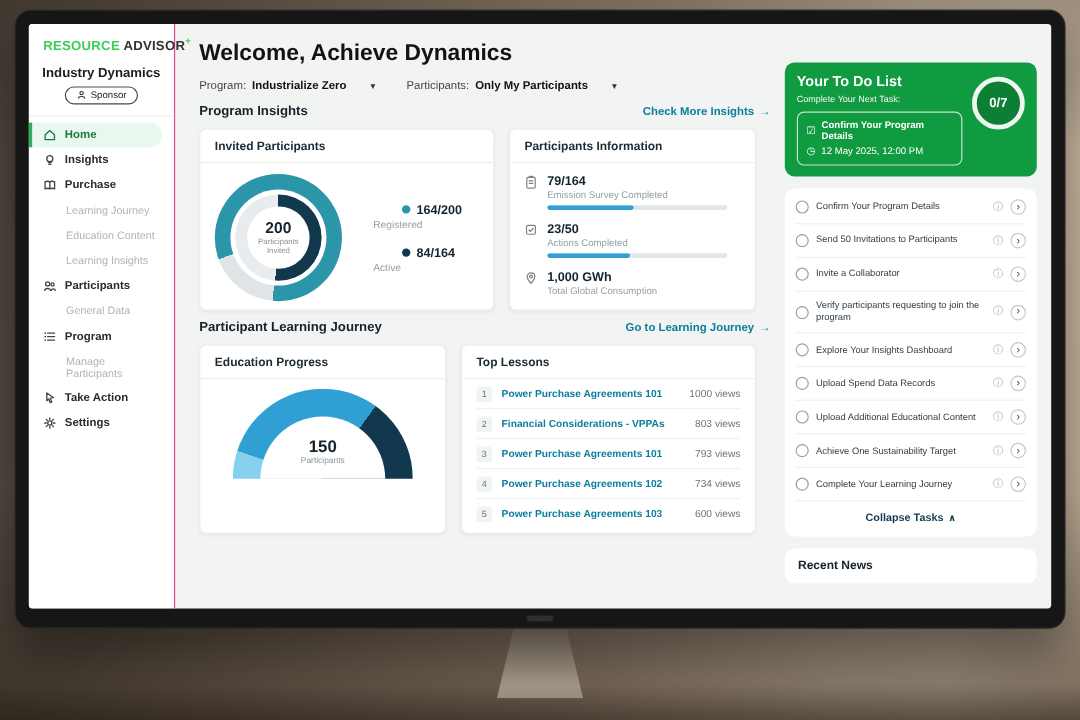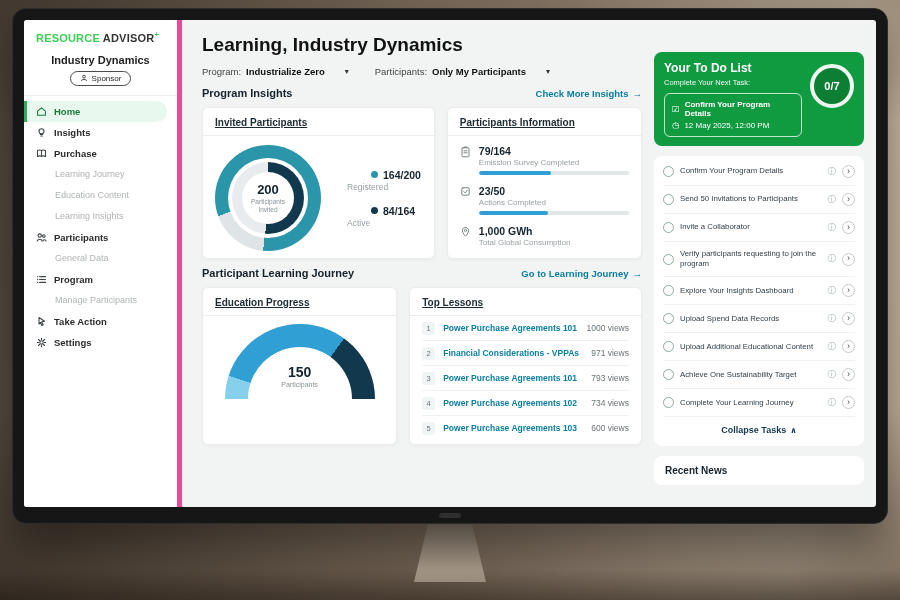--- a/index.html
+++ b/index.html
@@ -19,21 +19,21 @@
   .monitor { position:absolute; left:12px; top:8px; width:876px; height:516px; background:#161616;
     border:1px solid #2c2c2c; border-radius:14px; padding:11px 11px 16px;
     box-shadow:0 22px 45px rgba(0,0,0,.45); }
   .bezel-dot { position:absolute; left:50%; transform:translateX(-50%); bottom:5px; width:22px; height:5px;
     border-radius:3px; background:#2e2e2e; }
 
   .dashboard { width:100%; height:100%; background:#f2f4f3; border-radius:3px; overflow:hidden;
     display:flex; font-size:10px; color:#222; }
 
   
-  .sidebar { width:158px; flex-shrink:0; background:#fff; border-right:5px solid #ec4899; padding-top:10px; }
+  .sidebar { width:122px; flex-shrink:0; background:#fff; border-right:1px solid #ec4899; padding-top:10px; }
   .logo { padding:0 12px 8px; font-size:11px; font-weight:bold; letter-spacing:.2px; white-space:nowrap; }
   .logo-primary { color:#3dcd58; }
   .logo-secondary { color:#333; }
   .logo-sup { color:#3dcd58; font-size:8px; vertical-align:super; }
   .org { text-align:center; padding:2px 8px 9px; border-bottom:1px solid #efefef; }
   .org-name { font-size:11px; font-weight:bold; color:#1d1d1d; margin-bottom:5px; }
   .badge { display:inline-flex; align-items:center; gap:4px; border:1px solid #4a4a4a; border-radius:10px;
     padding:2px 9px; font-size:8px; color:#222; }
   nav { padding:5px 0; }
   .nav-item { display:flex; align-items:center; gap:7px; padding:5px 12px; min-height:21px;
@@ -52,21 +52,21 @@
   .filter { display:flex; align-items:center; gap:5px; }
   .filter .val { display:flex; align-items:center; gap:20px; font-weight:bold; color:#111; cursor:pointer; }
   .chev { font-size:8px; color:#333; }
   .section-head { display:flex; justify-content:space-between; align-items:center; margin:8px 0; }
   .section-title { font-size:11px; font-weight:bold; color:#16222b; }
   .section-link { display:flex; align-items:center; gap:4px; font-size:9.5px; font-weight:bold; color:#0a7e9e; cursor:pointer; }
   .cards { display:flex; gap:12px; }
   .card { background:#fff; border:1px solid #ececec; border-radius:6px; box-shadow:0 1px 3px rgba(20,30,40,.05);
     padding:9px 12px 10px; }
   .card-title { font-size:10px; font-weight:bold; color:#1c2a33; margin:0 -12px; padding:0 12px 7px;
-    border-bottom:1px solid #eceeee;text-decoration:underline; }
+    border-bottom:1px solid #eceeee; }
   .card.invited { width:246px; height:152px; }
   .card.info    { width:206px; height:152px; }
   .card.education { width:206px; height:158px; }
   .card.lessons { width:246px; height:158px; }
 
   
   .donut-row { display:flex; align-items:center; gap:14px; padding-top:9px; }
   .donut { position:relative; width:106px; height:106px; flex-shrink:0; }
   .donut-outer { position:absolute; inset:0; border-radius:50%; }
   .donut-gap   { position:absolute; inset:13px; background:#fff; border-radius:50%; }
@@ -224,21 +224,21 @@
           <svg width="11" height="11" viewBox="0 0 11 11">
               <circle cx="5.5" cy="5.5" r="1.7"></circle>
               <path d="M5.5 1.2 V2.6 M5.5 8.4 V9.8 M1.2 5.5 H2.6 M8.4 5.5 H9.8 M2.5 2.5 L3.5 3.5 M7.5 7.5 L8.5 8.5 M8.5 2.5 L7.5 3.5 M3.5 7.5 L2.5 8.5"></path>
             </svg>
           <span>Settings</span>
         </div>
       </nav>
     </aside>
 
     <main class="main">
-      <h1 class="welcome">Learning, Industry Dynamics</h1>
+      <h1 class="welcome">Welcome, Achieve Dynamics</h1>
 
       <div class="filters">
         <div class="filter">
           <span>Program:</span>
           <span class="val">
             <span>Industrialize Zero</span>
             <span class="chev">▾</span>
           </span>
         </div>
         <div class="filter">
@@ -361,21 +361,21 @@
         <section class="card lessons">
           <div class="card-title">Top Lessons</div>
           <div class="lesson">
             <span class="rank">1</span>
             <span class="lesson-title">Power Purchase Agreements 101</span>
             <span class="views">1000 views</span>
           </div>
           <div class="lesson">
             <span class="rank">2</span>
             <span class="lesson-title">Financial Considerations - VPPAs</span>
-            <span class="views">971 views</span>
+            <span class="views">803 views</span>
           </div>
           <div class="lesson">
             <span class="rank">3</span>
             <span class="lesson-title">Power Purchase Agreements 101</span>
             <span class="views">793 views</span>
           </div>
           <div class="lesson">
             <span class="rank">4</span>
             <span class="lesson-title">Power Purchase Agreements 102</span>
             <span class="views">734 views</span>

